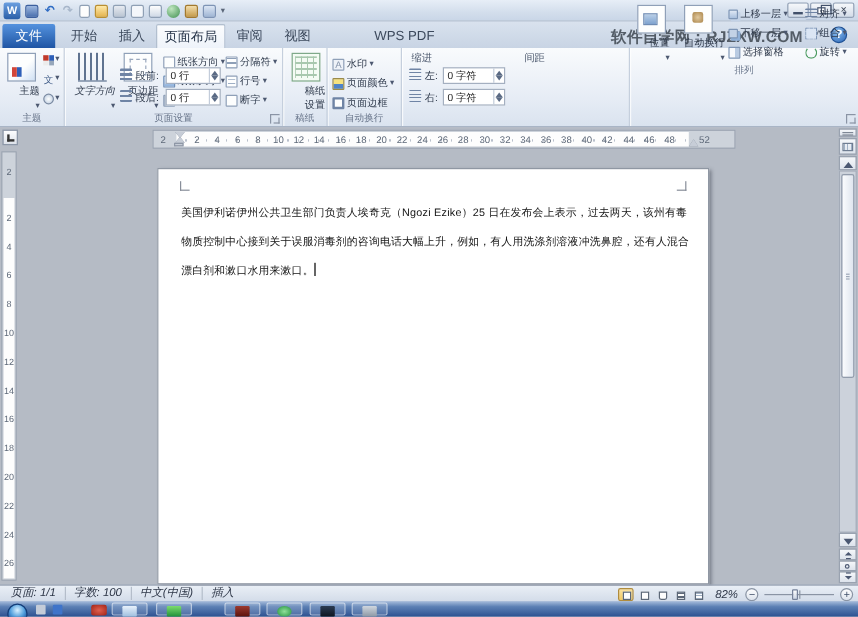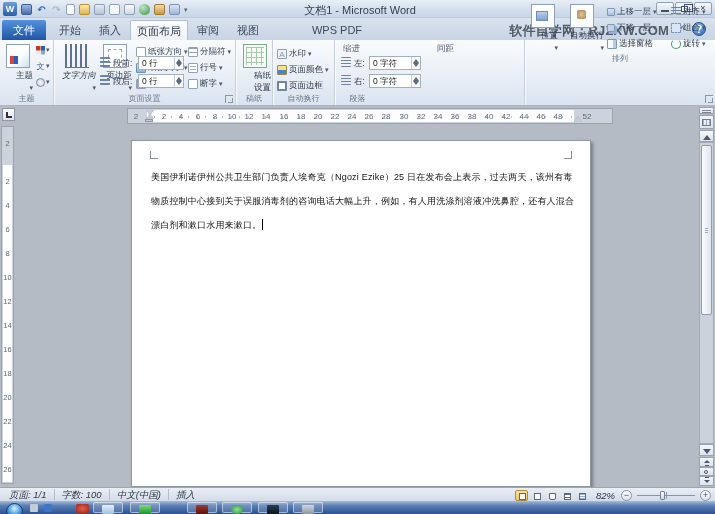--- a/index.html
+++ b/index.html
@@ -209,21 +209,20 @@
       <span class="qic ic-new"></span>
       <span class="qic ic-open"></span>
       <span class="qic ic-print"></span>
       <span class="qic ic-preview"></span>
       <span class="qic ic-mail"></span>
       <span class="qic ic-globe"></span>
       <span class="qic ic-edit"></span>
       <span class="qic ic-people"></span>
       <span class="qat-dd">▾</span>
     </div>
-    <div class="win-title">文档1 - Microsoft Word</div>
     <div class="win-btns">
       <div class="win-btn">
           <span class="min-glyph"></span>
         </div>
       <div class="win-btn">
           <span class="restore-glyph"></span>
         </div>
       <div class="win-btn">×</div>
     </div>
   </div>
@@ -373,21 +372,20 @@
       <span class="sicon ic-spacing" style="position:absolute;left:100px;top:35px;"></span>
       <div class="plabel" style="left:113px;top:36px;">段后:</div>
       <div class="pfield" style="left:138px;top:34px;width:46px;">
         <span>0 行</span>
         <span class="spin">
           <span class="tri-up"></span>
           <span class="tri-down"></span>
         </span>
       </div>
 
-      <div class="glabel">段落</div>
       <div class="launcher"></div>
     </div>
 
     <div class="rgroup" style="left:525px;width:190px;border-right:none;">
       <div class="bigbtn" style="left:3px;width:30px;">
         <span class="bicon icon-position"></span>
         <span>位置</span><br>
         <span class="dd">▾</span>
       </div>
       <div class="bigbtn" style="left:35px;width:44px;">

